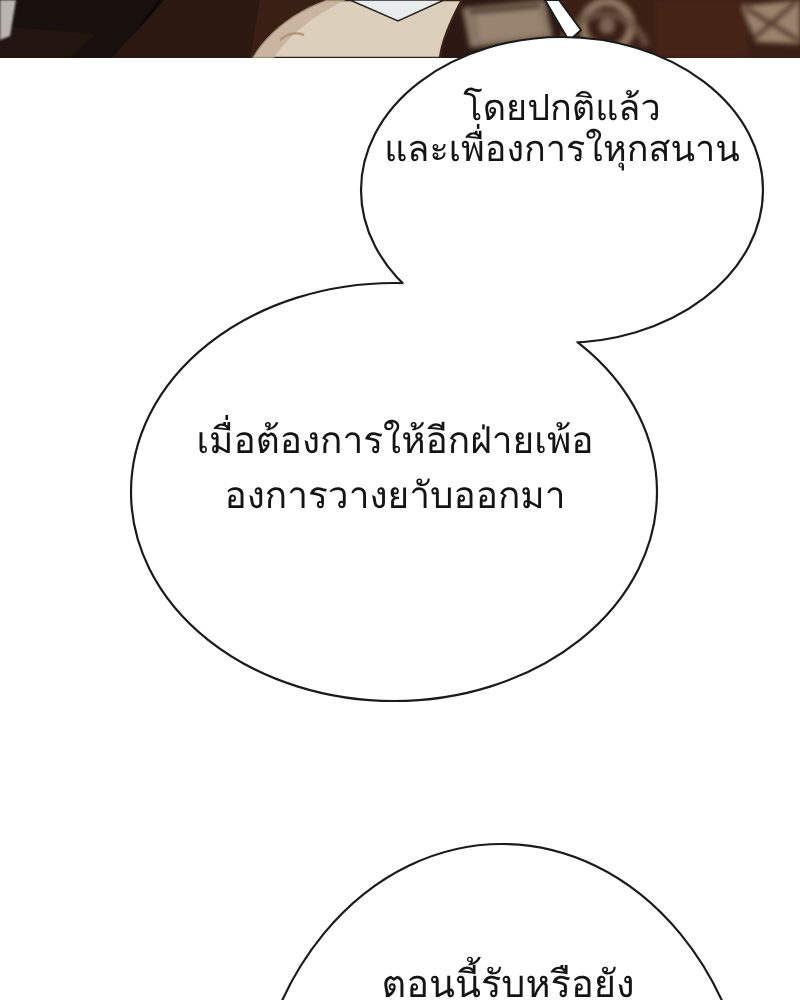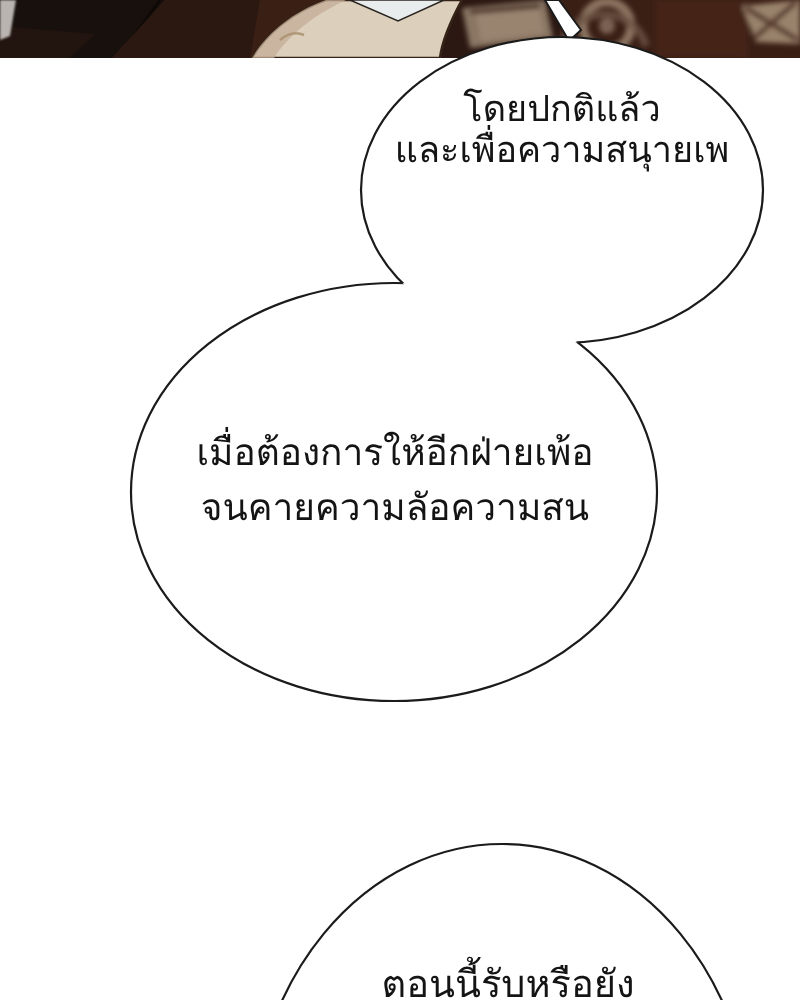--- a/index.html
+++ b/index.html
@@ -9,30 +9,30 @@
     overflow:hidden;
     position:relative;
     font-family:"DejaVu Sans",sans-serif;
   }
   .stage{position:absolute;left:0;top:0;width:800px;height:1000px;}
   svg{display:block;position:absolute;left:0;top:0;}
   .speech-text{
     position:absolute;
     text-align:center;
     color:#141414;
-    font-family:Liberation Sans, sans-serif;
+    font-family:Liberation Serif, serif;
     white-space:nowrap;
   }
   .bubble1-text{
     left:362px;top:88px;width:400px;
     font-size:36px;line-height:41px;
   }
   .bubble2-text{
     left:130px;top:413px;width:530px;
-    font-size:37px;line-height:55px;margin-top:12px;
+    font-size:37px;line-height:55px;
   }
   .bubble3-text{
     left:258px;top:960px;width:500px;
     font-size:38px;line-height:48px;
   }
 </style>
 </head>
 <body>
 
 <div class="stage">
@@ -94,25 +94,25 @@
     <ellipse cx="562" cy="190" rx="201" ry="153" fill="#ffffff"></ellipse>
     <ellipse cx="394" cy="492" rx="263" ry="209" fill="#ffffff"></ellipse>
     <ellipse cx="562" cy="190" rx="201" ry="153" fill="none" stroke="#1b1b1b" stroke-width="2.2" mask="url(#maskNotB2)"></ellipse>
     <ellipse cx="394" cy="492" rx="263" ry="209" fill="none" stroke="#1b1b1b" stroke-width="2.2" mask="url(#maskNotB1)"></ellipse>
 
     <ellipse cx="502" cy="1150" rx="252" ry="306" fill="#ffffff" stroke="#1b1b1b" stroke-width="2.2"></ellipse>
   </svg>
 
   <div class="speech-text bubble1-text">
     <div>โดยปกติแล้ว</div>
-    <div>และเพื่อความสนุายเพ</div>
+    <div>และเพื่องการใหุกสนาน</div>
   </div>
 
   <div class="speech-text bubble2-text">
     <div>เมื่อต้องการให้อีกฝ่ายเพ้อ</div>
-    <div>จนคายความลัอความสน</div>
+    <div>องการวางยาับออกมา</div>
   </div>
 
   <div class="speech-text bubble3-text">
     <div>ตอนนี้รับหรือยัง</div>
   </div>
 
 </div>
 
 </body></html>

